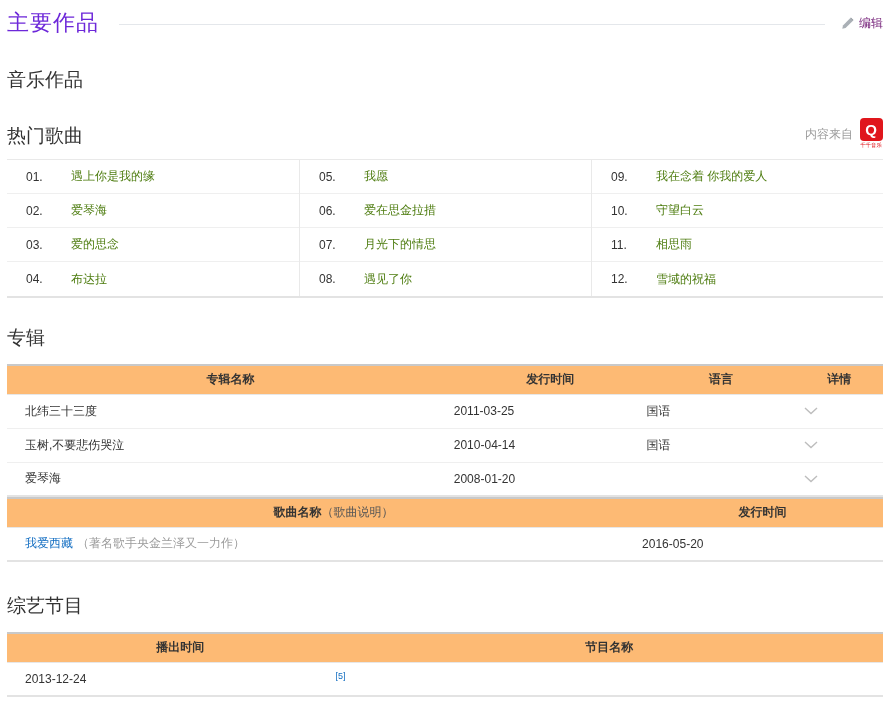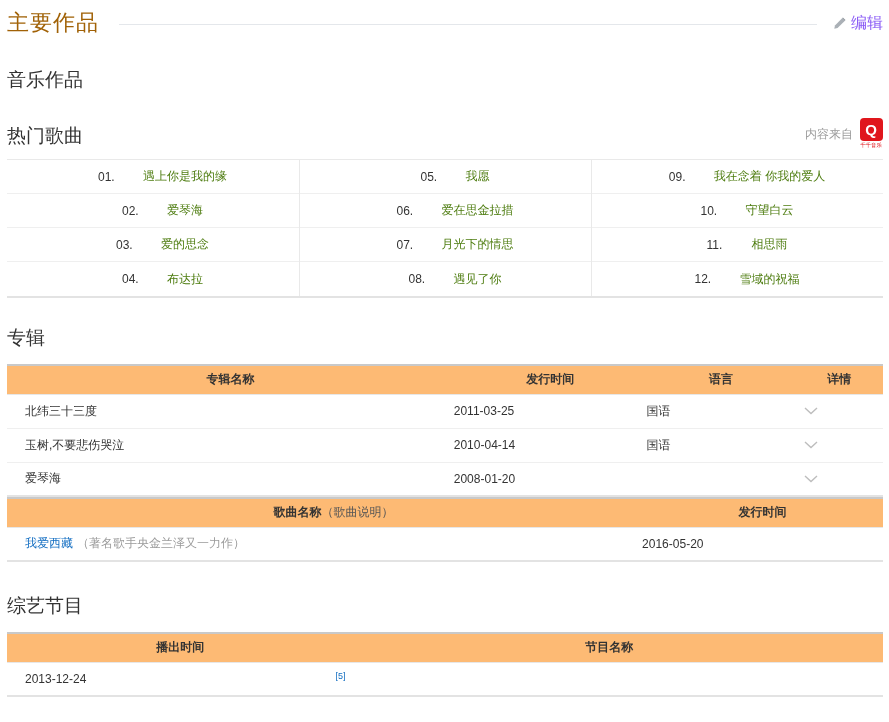--- a/index.html
+++ b/index.html
@@ -7,41 +7,41 @@
   body {
     width:889px; height:722px;
     font-family:"Liberation Sans","DejaVu Sans",sans-serif;
     font-size:12px; color:#333;
     overflow:hidden;
   }
   .wrap { padding:8px 6px 0 7px; }
 
   
   .h2-row { display:flex; align-items:center; }
-  .h2-title { font-size:22px; color:#a16207; letter-spacing:1px; white-space:nowrap; }
+  .h2-title { font-size:22px; color:#6d28d9; letter-spacing:1px; white-space:nowrap; }
   .h2-rule { flex:1; height:1px; background:#e4e7eb; margin:2px 16px 0 20px; }
-  .edit-link { display:flex; align-items:center; gap:5px; font-size:16px; color:#8b5cf6; cursor:pointer; white-space:nowrap; }
+  .edit-link { display:flex; align-items:center; gap:5px; font-size:12px; color:#701a75; cursor:pointer; white-space:nowrap; }
   .edit-link svg { display:block; }
 
   
   .h3 { font-size:19px; font-weight:400; color:#333; }
   .h3-music { margin-top:29px; }
   .hot-row { display:flex; justify-content:space-between; align-items:flex-end; margin-top:25px; margin-bottom:10px; }
   .source { display:flex; align-items:flex-end; gap:6px; }
   .source-label { color:#9b9b9b; font-size:12px; padding-bottom:6px;text-align:center; }
   .qq-logo { display:flex; flex-direction:column; align-items:center; cursor:pointer; }
   .qq-badge { width:23px; height:23px; background:#e0161c; border-radius:4px; color:#fff;
               font-weight:bold; font-size:15px; display:flex; align-items:center; justify-content:center; }
   .qq-text { color:#e0161c; font-size:6px; line-height:8px; white-space:nowrap; transform:scale(.9); }
 
   
   .songs { display:grid; grid-template-columns:1fr 1fr 1fr;
            border-top:1px solid #e9e9e9; border-bottom:2px solid #e3e3e3; }
   .song-col + .song-col { border-left:1px solid #e9e9e9; }
-  .song-row { display:flex; align-items:center; height:34px; border-bottom:1px solid #efefef; cursor:pointer;justify-content:center; }
+  .song-row { display:flex; align-items:center; height:34px; border-bottom:1px solid #efefef; cursor:pointer; }
   .song-row:last-child { border-bottom:none; }
   .song-no { width:64px; padding-left:19px; color:#333; flex:none; }
   .song-name { color:#4d7c0f; }
 
   
   .sec-head { display:flex; justify-content:space-between; align-items:center; }
   .albums-head { margin-top:27px; margin-bottom:13px; }
   .mode { font-size:12px; color:#333; }
   .mode .label { color:#333; }
   .mode .sel { font-weight:bold; color:#222; cursor:pointer; }

